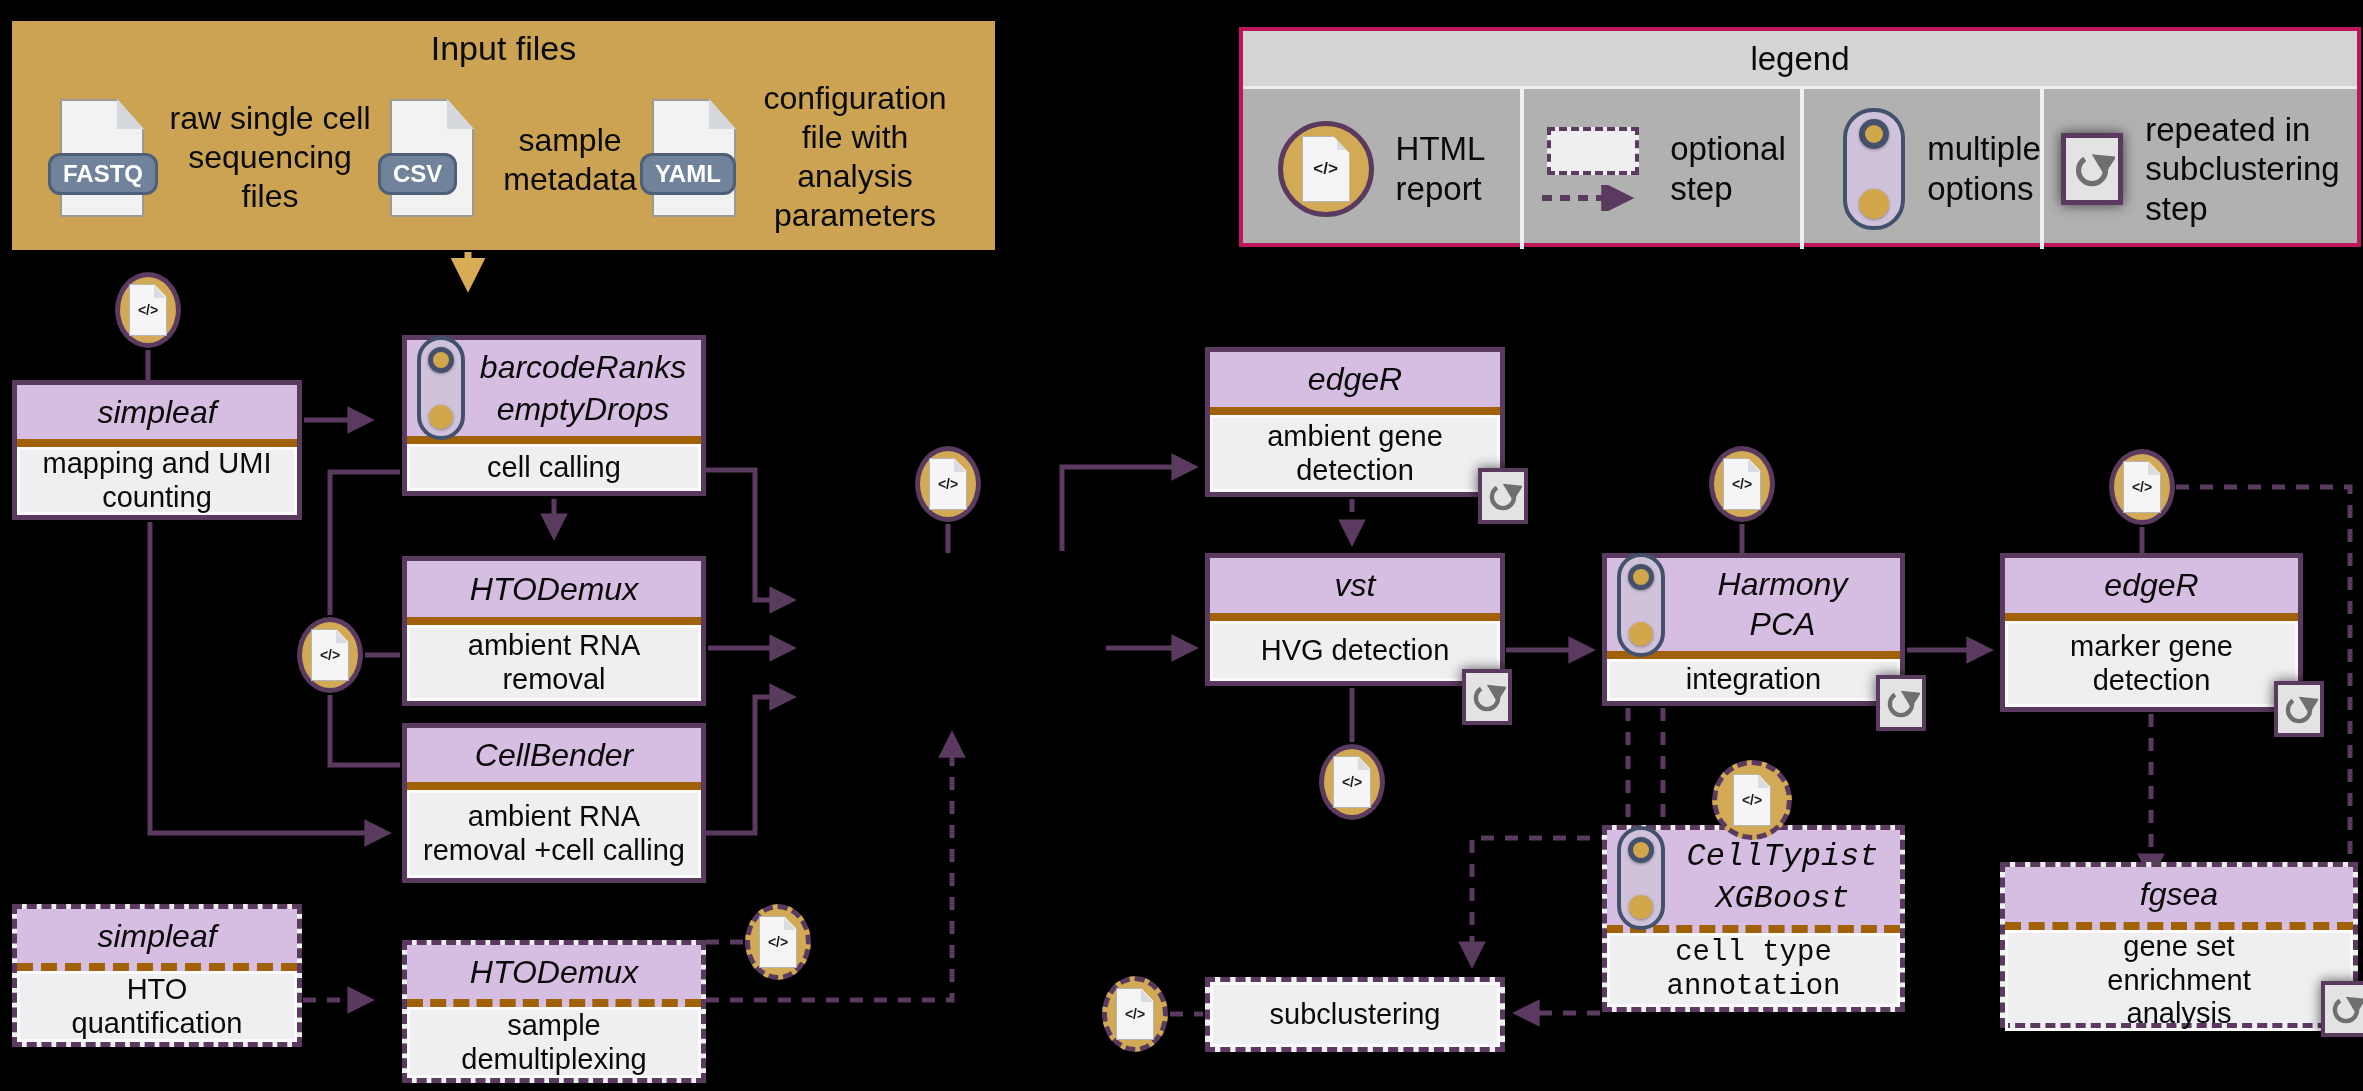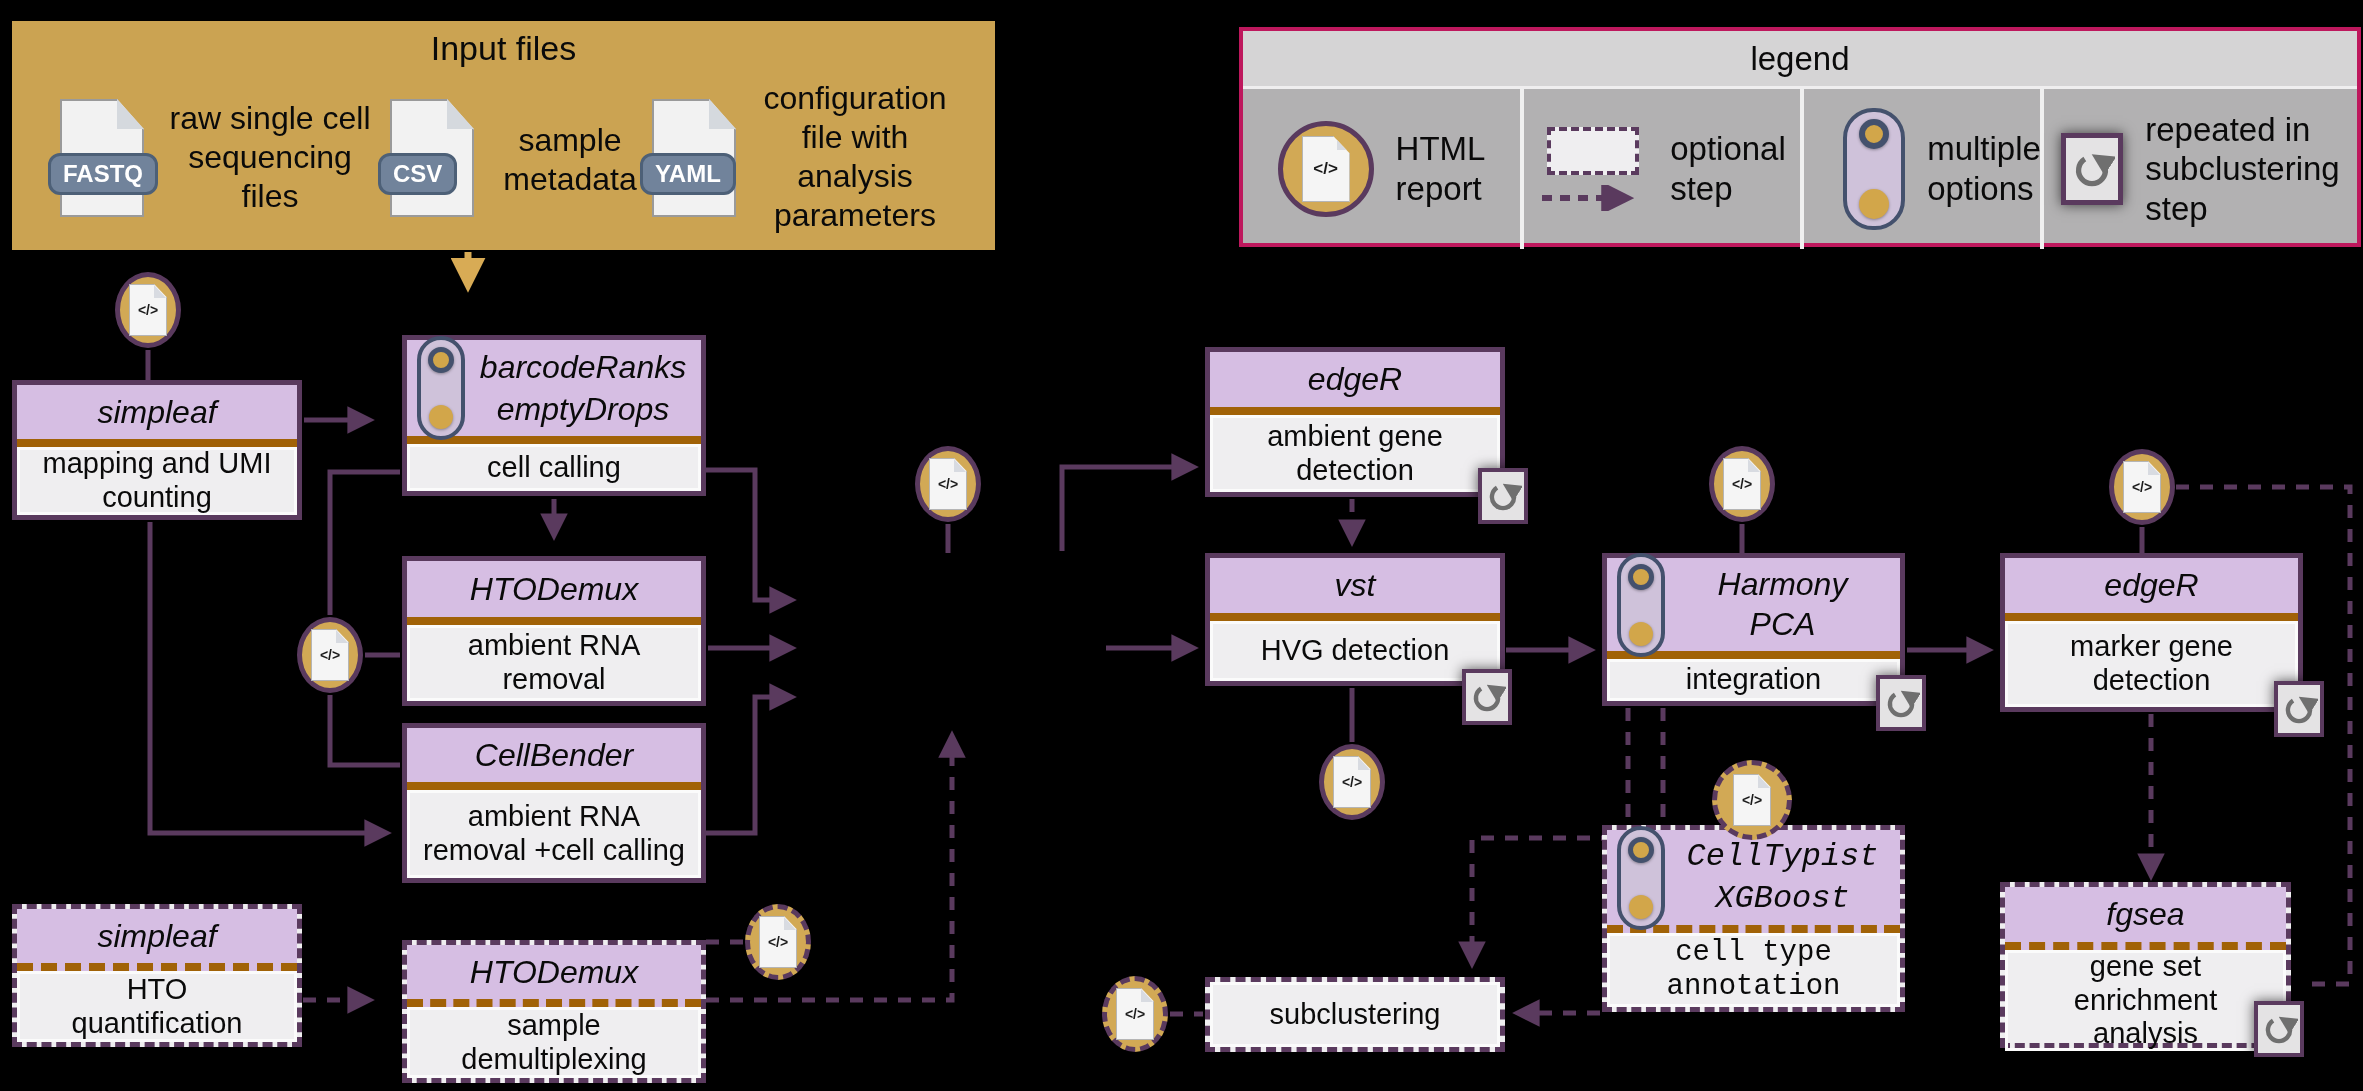--- a/index.html
+++ b/index.html
@@ -390,21 +390,21 @@
       </div>
       <div class="tools">
         <span class="tool">CellTypist</span>
         <span class="tool">XGBoost</span>
       </div>
     </div>
     <div class="bod">cell type
 annotation</div>
   </div>
 
-  <div class="node dashed" style="left:2000px;top:882px;width:291px;height:166px;">
+  <div class="node dashed" style="left:2000px;top:862px;width:358px;height:166px;">
     <div class="hdr" style="height:55px;">
         <span class="tool">fgsea</span>
       </div>
     <div class="bod">gene set
 enrichment
 analysis</div>
     <div class="repeat" style="right:-18px;bottom:-14px;">
       <svg width="38" height="42" viewBox="0 0 48 48">
           <path d="M16.5 13.5 A14 14 0 1 0 31.5 13.5" fill="none" stroke="#6f6f6f" stroke-width="5.5" marker-end="url(#arrGray)"></path>
         </svg>

